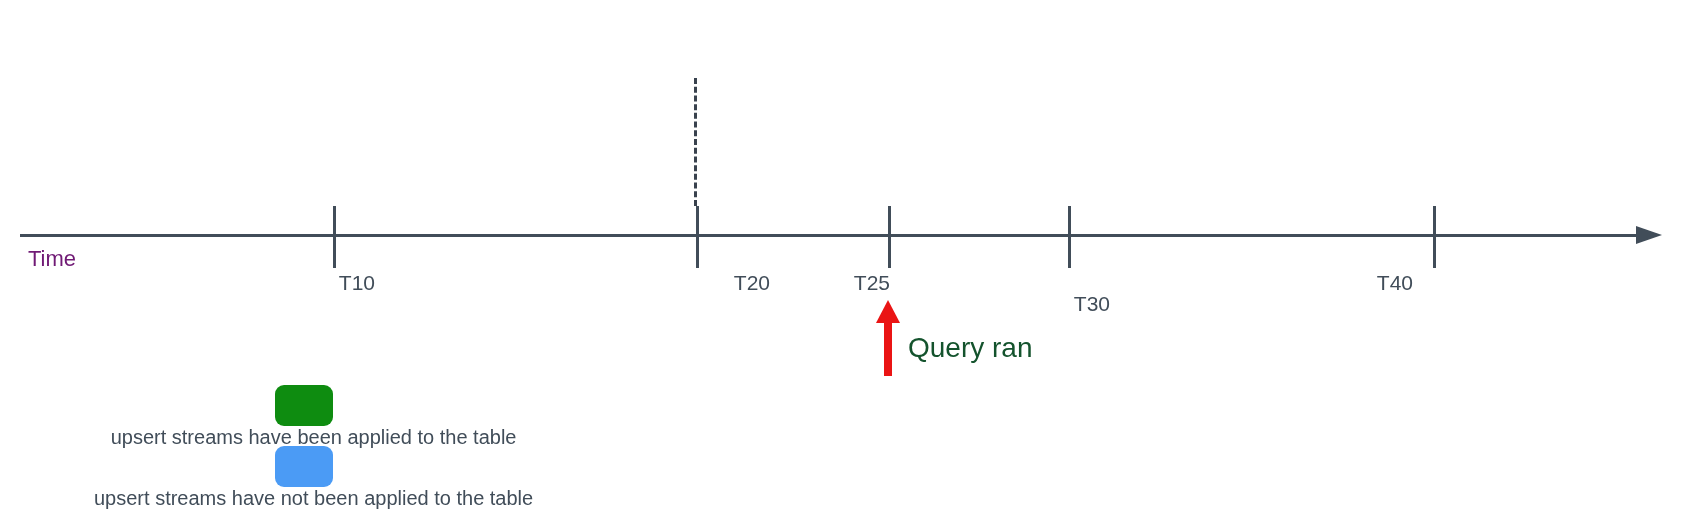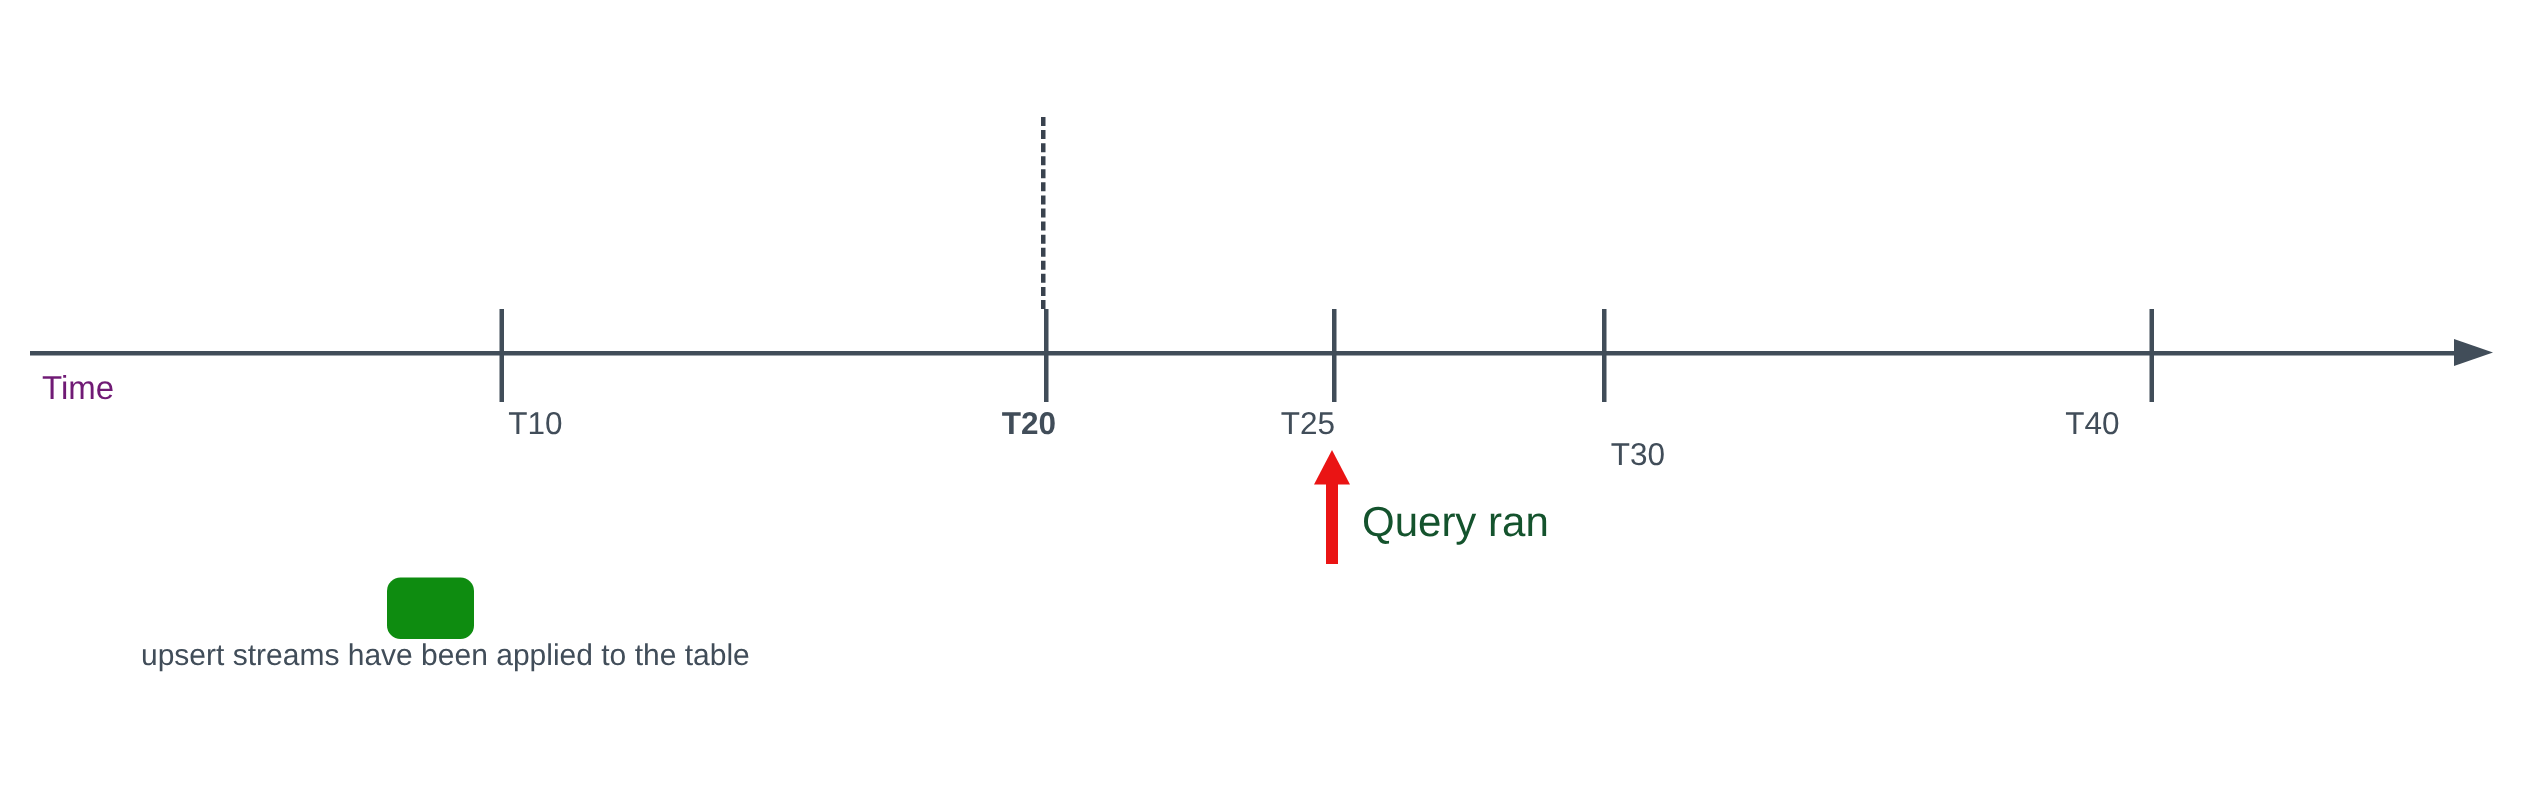--- a/index.html
+++ b/index.html
@@ -22,21 +22,21 @@
   .axis-line{position:absolute;left:20px;top:234px;width:1618px;height:3px;background:#414d59;}
   .axis-arrowhead{position:absolute;left:1636px;top:226px;width:0;height:0;
                   border-left:26px solid #414d59;border-top:9.5px solid transparent;
                   border-bottom:9.5px solid transparent;}
   .axis-label{position:absolute;left:28px;top:246px;font-size:22px;color:#701a75;}
 
   .tick{position:absolute;top:206px;width:3px;height:62px;background:#414d59;}
   .tick-label{position:absolute;top:271px;width:80px;margin-left:-40px;text-align:right;
               font-size:21px;color:#414d59;}
   .x-t10{left:333px;} .x-t20{left:696px;} .x-t25{left:888px;} .x-t30{left:1068px;} .x-t40{left:1433px;}
-  .lx-t10{left:335px;} .lx-t20{left:664px;font-weight:bold;} .lx-t25{left:850px;} .lx-t30{left:1070px;margin-top:21px;} .lx-t40{left:1373px;}
+  .lx-t10{left:335px;} .lx-t20{left:730px;} .lx-t25{left:850px;} .lx-t30{left:1070px;margin-top:21px;} .lx-t40{left:1373px;}
 
   .query-arrow-head{position:absolute;left:876px;top:300px;width:0;height:0;
                     border-left:12px solid transparent;border-right:12px solid transparent;
                     border-bottom:23px solid #ea1414;}
   .query-arrow-shaft{position:absolute;left:884px;top:321px;width:8px;height:55px;background:#ea1414;}
   .query-label{position:absolute;left:908px;top:332px;font-size:28px;color:#14532d;white-space:nowrap;}
 
   .legend{position:absolute;left:75px;top:385px;}
   .legend-row{display:flex;align-items:center;height:41px;margin-bottom:20px;flex-direction:column;}
   .legend-swatch{width:58px;height:41px;border-radius:9px;flex:0 0 auto;}
@@ -82,15 +82,19 @@
 
   <div class="query-arrow-head"></div>
   <div class="query-arrow-shaft"></div>
   <div class="query-label">Query ran</div>
 
   <div class="legend">
     <div class="legend-row">
       <div class="legend-swatch green"></div>
       <div class="legend-text">upsert streams have been applied to the table</div>
     </div>
+    <div class="legend-row">
+      <div class="legend-swatch blue"></div>
+      <div class="legend-text">upsert streams have not been applied to the table</div>
+    </div>
   </div>
 
 </div>
 
 </body></html>

